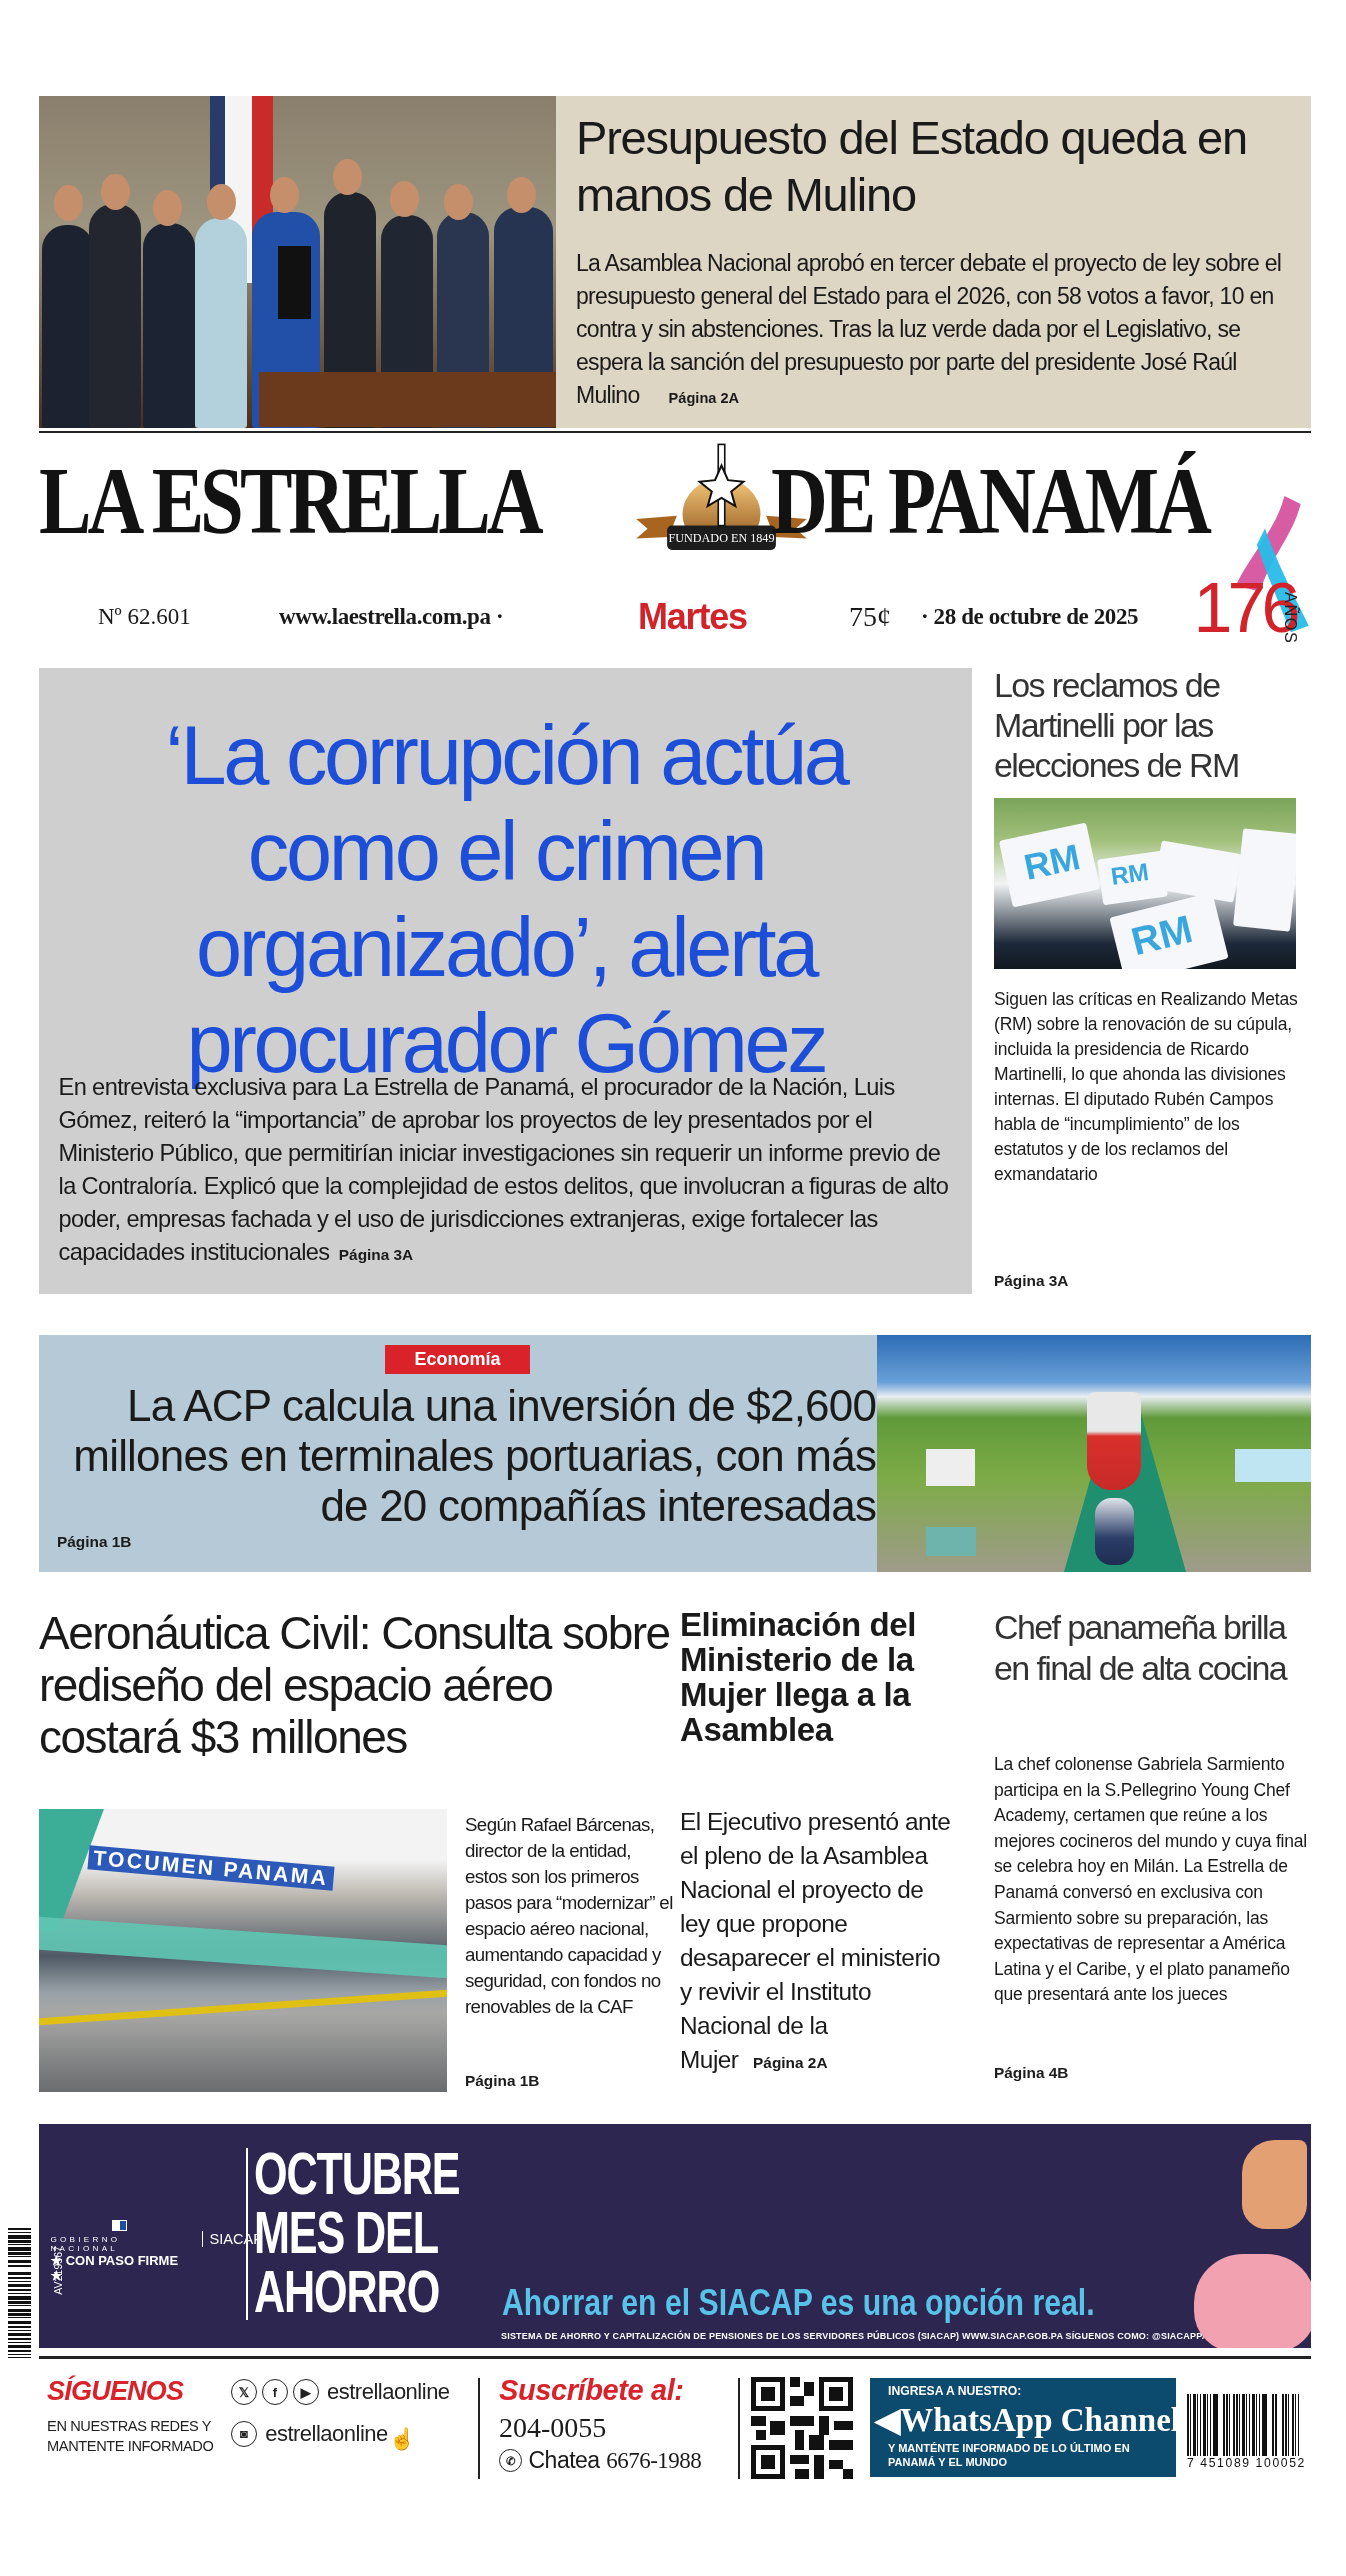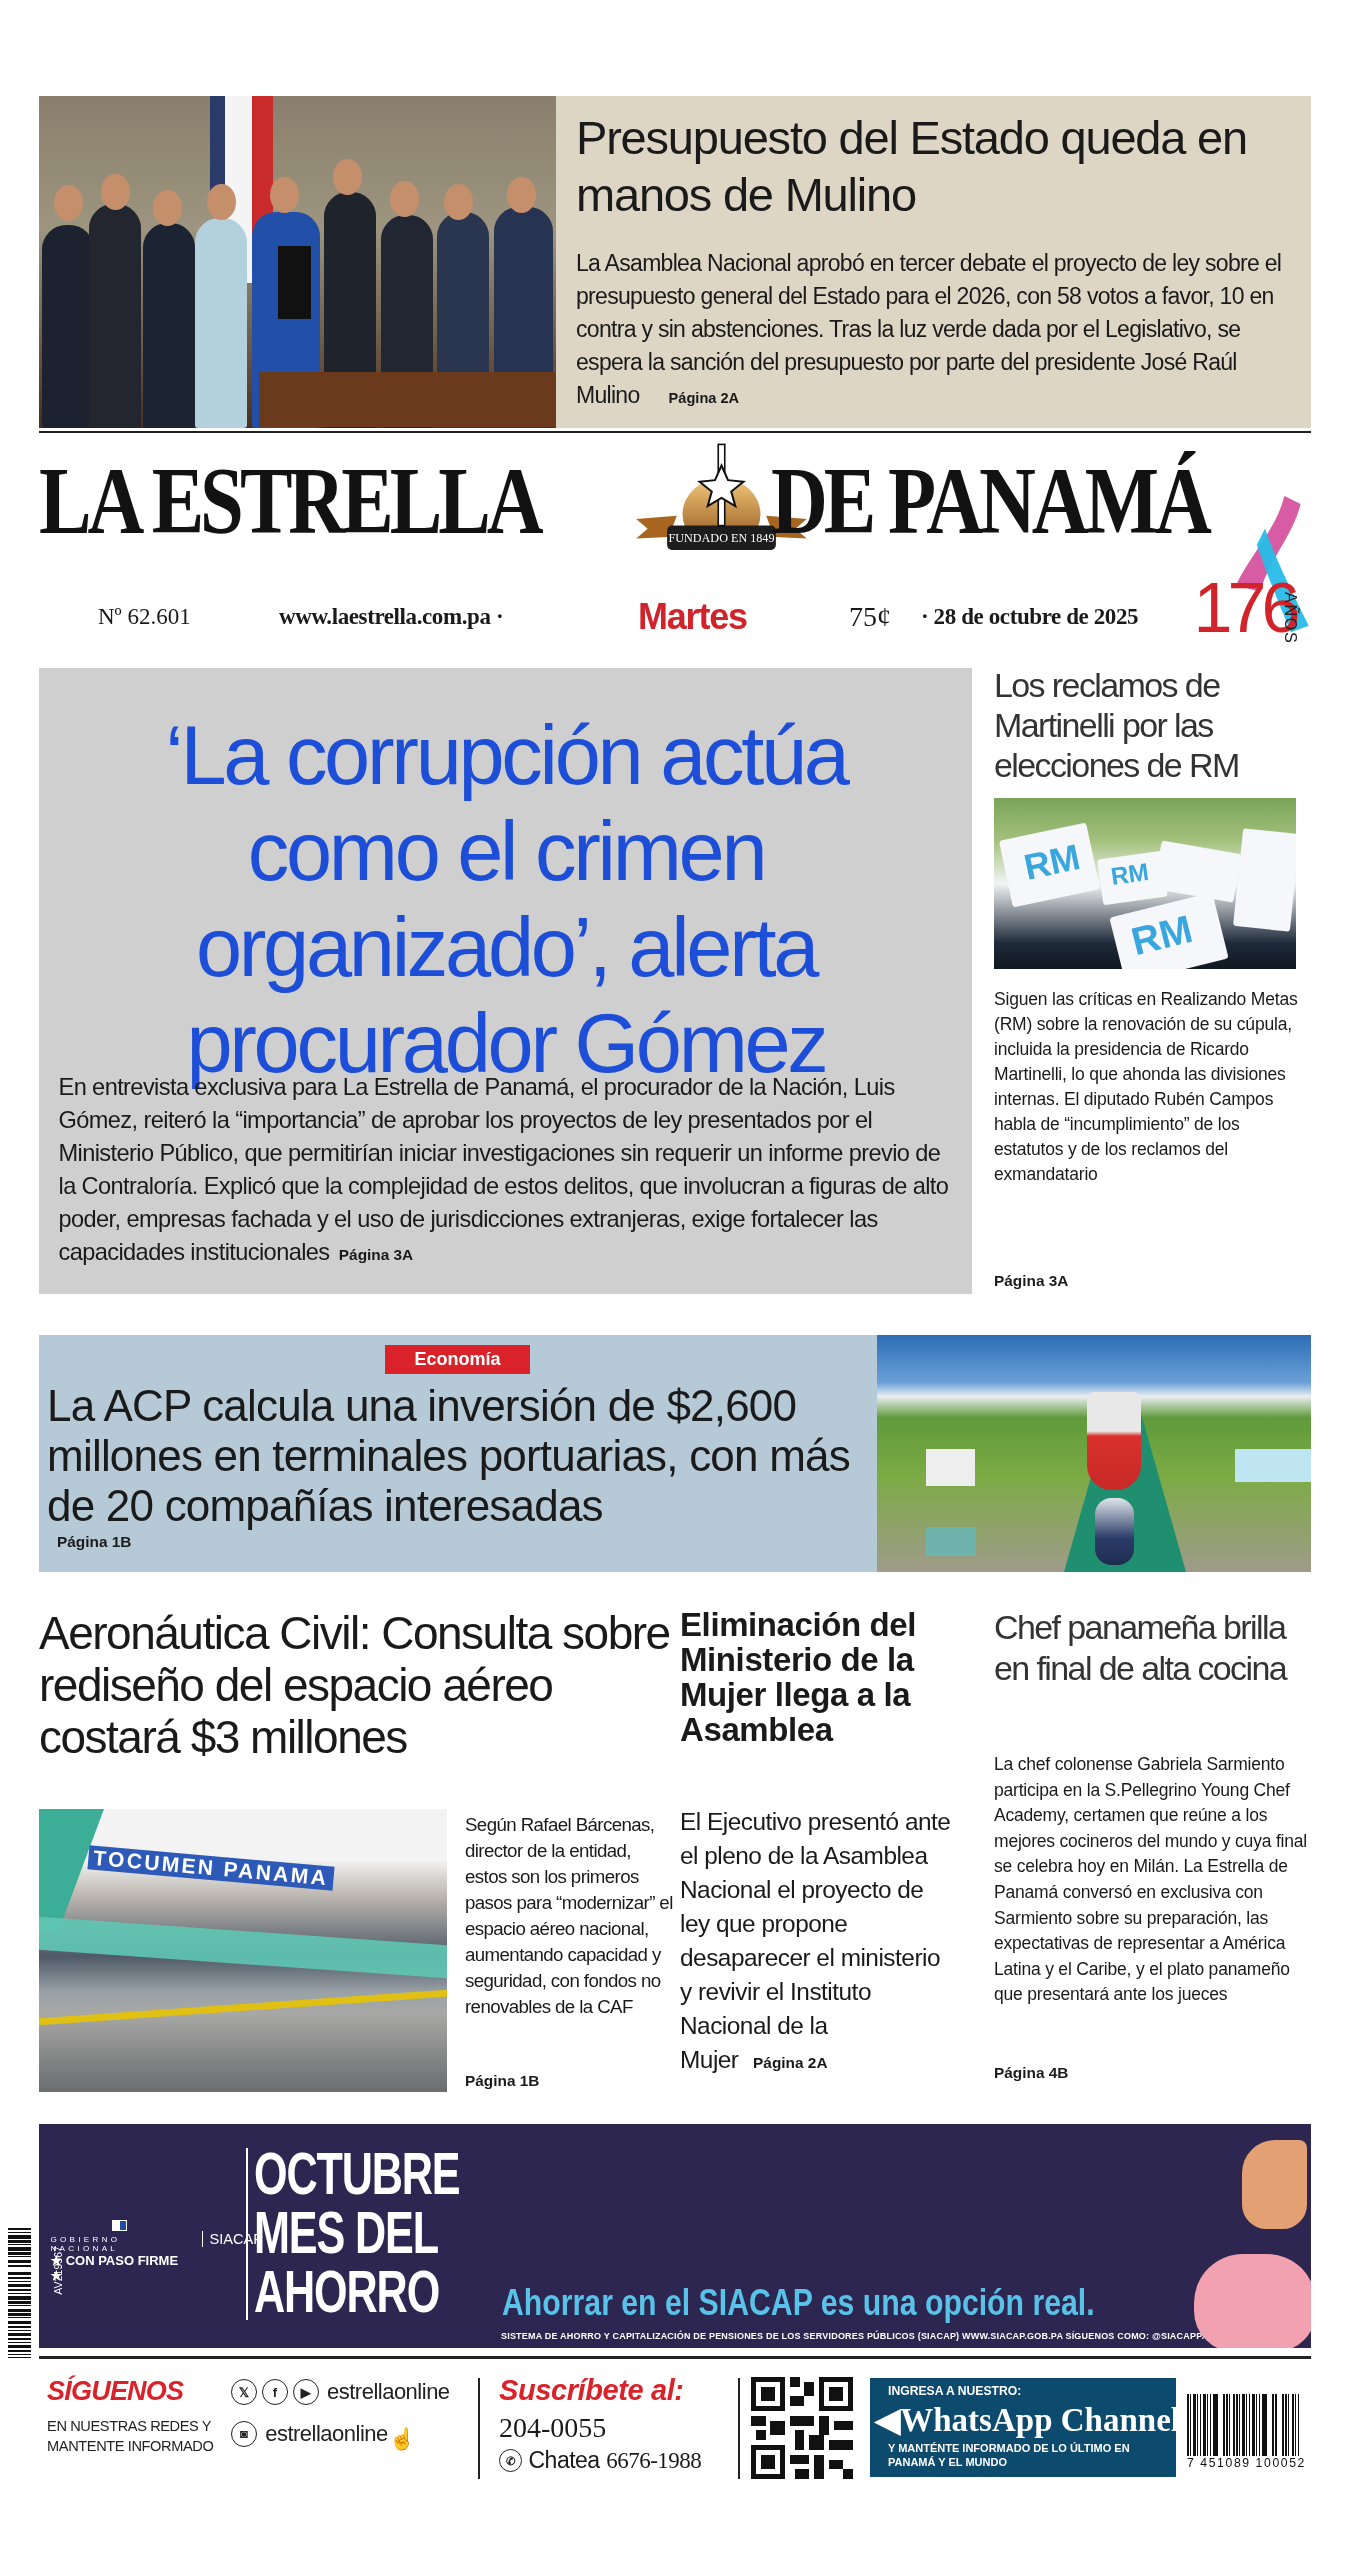--- a/index.html
+++ b/index.html
@@ -46,21 +46,21 @@
   #side h3 { position: absolute; left: 0; top: 0; width: 319px; font-size: 34px; line-height: 40px; font-weight: 300; letter-spacing: -1.6px; color: #333; }
   #side-photo { position: absolute; left: 0; top: 133px; width: 302px; height: 171px; overflow: hidden; background: linear-gradient(180deg,#7aa45a 0%,#a3c17c 25%,#f2f4f4 50%,#1e2a3a 85%,#101820 100%); }
   .flag { position: absolute; background: #f5f7fa; border-radius: 3.3px; }
   .flag span { position: absolute; color: #3aa6de; font-weight: 700; font-family: "Liberation Sans", sans-serif; }
   #side p { position: absolute; left: 0; top: 322px; width: 319px; font-size: 17.5px; line-height: 25px; color: #1a1a1a; letter-spacing: -0.2px; }
   #side .pg-block { position: absolute; left: 0; top: 607px; font-weight: 700; font-size: 15.4px; }
 
   
   #econ { left: 39px; top: 1335px; width: 1272px; height: 237px; background: #b5c9d6; }
   #econ-tag { position: absolute; left: 346px; top: 9.8px; width: 145px; height: 29px; background: #d92229; color: #fff; font-weight: 700; font-size: 18px; line-height: 29px; text-align: center; }
-  #econ h2 { position: absolute; left: 8.1px; top: 46px; width: 829px; text-align: left; font-size: 44px; line-height: 50px; font-weight: 400; letter-spacing: -0.8px; color: #1a1a1a; }
+  #econ h2 { position: absolute; left: 8.1px; top: 46px; width: 829px; text-align: right; font-size: 44px; line-height: 50px; font-weight: 400; letter-spacing: -0.8px; color: #1a1a1a; }
   #econ .pg-block { position: absolute; left: 18px; top: 198px; font-weight: 700; font-size: 15.4px; }
   #econ-photo { position: absolute; left: 838px; top: 0; width: 434px; height: 237px; overflow: hidden;
     background: linear-gradient(180deg,#2d6db5 0%,#6aa0d8 20%,#e9eef2 26%,#5f9a3a 35%,#7dab46 60%,#9f9b8a 100%); }
   #canal { position: absolute; left: 187px; top: 65px; width: 122px; height: 172px; background: #1f8f6f; clip-path: polygon(40% 0,60% 0,100% 100%,0 100%); }
   #ship { position: absolute; left: 210px; top: 57px; width: 54px; height: 98px; background: linear-gradient(180deg,#e8e8e8 0%,#e8e8e8 40%,#d9302d 45%,#c72a27 100%); border-radius: 8.1px 8.1px 24.4px 24.4px; }
   #tug { position: absolute; left: 218px; top: 163px; width: 39px; height: 67px; background: linear-gradient(180deg,#e0e4ea 0%,#2b3d68 60%,#1e2c50 100%); border-radius: 16.3px; }
 
   
   #aero { left: 39px; top: 1607px; width: 634px; height: 496px; }
   #aero h2 { position: absolute; left: 0; top: 0; width: 634px; font-size: 46px; line-height: 52px; font-weight: 400; letter-spacing: -1.5px; color: #1a1a1a; }

